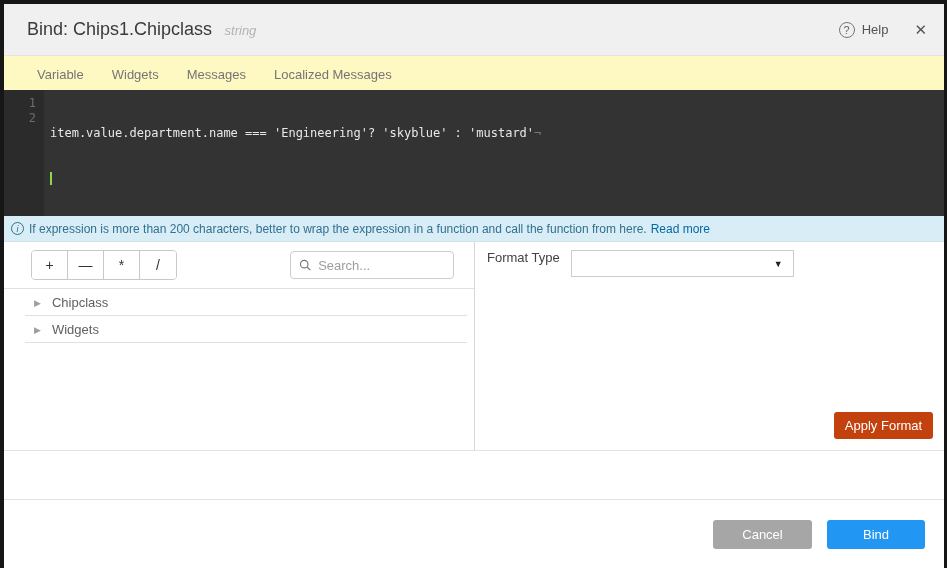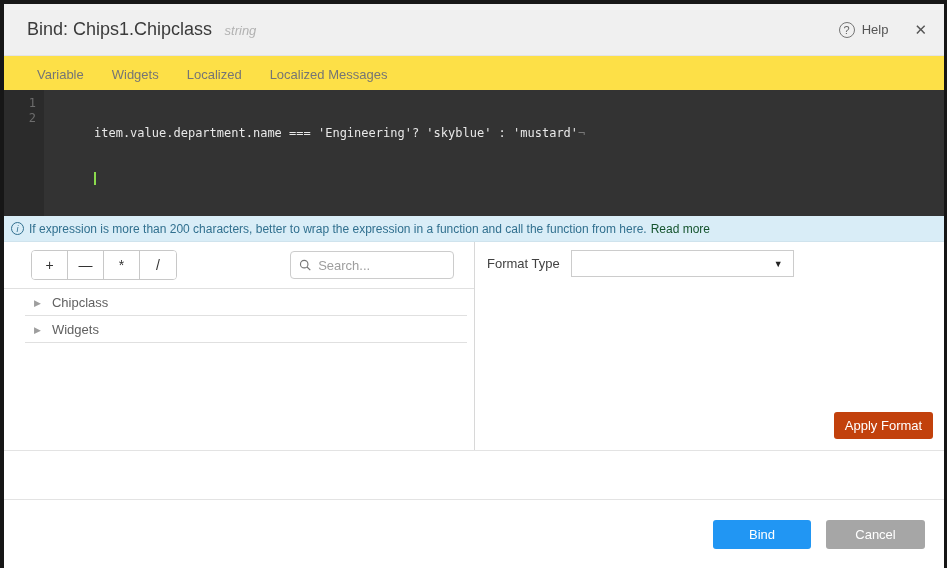--- a/index.html
+++ b/index.html
@@ -14,40 +14,40 @@
             display:flex; align-items:center; justify-content:space-between; padding:0 17px 0 23px; }
   .title { font-size:18px; font-weight:500; color:#3b3b3b; }
   .type-label { font-size:13px; font-style:italic; color:#b2b2b2; margin-left:8px; }
   .header-right { display:flex; align-items:center; }
   .help-btn { display:flex; align-items:center; gap:7px; font-size:13px; color:#555; cursor:pointer; }
   .help-icon { width:16px; height:16px; border:1px solid #757575; border-radius:50%; color:#666;
                font-size:11px; display:flex; align-items:center; justify-content:center; }
   .close-btn { font-size:15px; color:#555; margin-left:26px; cursor:pointer; }
 
   
-  .tabbar { flex:0 0 34px; background:#fde047; display:flex; padding-left:19px; }
+  .tabbar { flex:0 0 34px; background:#fef9c3; display:flex; padding-left:19px; }
   .tab { padding:0 14px; font-size:13px; color:#757575; display:flex; align-items:center;
          border-top:3px solid transparent; cursor:pointer; }
   .tab.active { background:#fff; color:#212121; border-top:3px solid #2196f3; }
 
   
   .editor { flex:0 0 107px; background:#333333; display:flex;
             font-family:"DejaVu Sans Mono", monospace; font-size:12px; line-height:15px; cursor:text; }
   .gutter { flex:0 0 40px; background:#2b2b2b; color:#6d6d6d; text-align:right; padding:6px 8px 0 0; }
-  .code { flex:1; padding:6px 0 0 6px; color:#e8e8e8; white-space:pre;margin-left:44px; }
+  .code { flex:1; padding:6px 0 0 6px; color:#e8e8e8; white-space:pre; }
   .eol-marker { color:#787878; }
   .cursor { display:inline-block; width:2px; height:13px; background:#8bda4d; vertical-align:text-bottom; }
 
   
   .infobar { flex:0 0 26px; background:#d9edf7; border-bottom:1px solid #cfe3ed; color:#31708f;
              font-size:12px; display:flex; align-items:center; padding:0 7px; }
   .info-icon { width:13px; height:13px; border:1px solid #31708f; border-radius:50%; font-size:9px;
                font-style:italic; display:flex; align-items:center; justify-content:center;
                margin-right:5px; flex:0 0 auto; }
-  .readmore { color:#14532d; text-decoration:none; margin-left:4px; cursor:pointer; }
+  .readmore { color:#0369a1; text-decoration:none; margin-left:4px; cursor:pointer; }
 
   
   .content { flex:0 0 209px; display:flex; border-bottom:1px solid #e3e3e3; }
   .left-panel { flex:0 0 471px; border-right:1px solid #d8d8d8; display:flex; flex-direction:column; }
   .toolbar { flex:0 0 47px; display:flex; align-items:center; justify-content:space-between;
              padding:0 20px 0 27px; border-bottom:1px solid #e0e0e0; }
   .op-group { display:flex; height:30px; border:1px solid #c8c8c8; border-radius:4px; overflow:hidden; background:#fff; }
   .op-btn { width:36px; border:none; border-right:1px solid #c8c8c8; background:#fff; font-size:14px;
             color:#333; cursor:pointer; font-family:"Liberation Sans", sans-serif; }
   .op-btn:last-child { border-right:none; }
@@ -56,21 +56,21 @@
   .search-box input { border:none; outline:none; width:100%; font-size:13px; color:#333;
                       font-family:"Liberation Sans", sans-serif; background:transparent; }
   .search-box input::placeholder { color:#9e9e9e; }
 
   .tree-row { height:27px; display:flex; align-items:center; padding-left:30px; gap:11px;
               font-size:13px; color:#616161; position:relative; cursor:pointer; }
   .tree-row::after { content:""; position:absolute; left:21px; right:7px; bottom:0; border-bottom:1px solid #e0e0e0; }
   .caret { color:#9e9e9e; font-size:9px; }
 
   .right-panel { flex:1; position:relative; padding:8px 0 0 12px; }
-  .format-row { display:flex; align-items:center; gap:11px; }
+  .format-row { display:flex; gap:11px; }
   .format-label { font-size:13px; color:#424242; }
   .select { width:223px; height:27px; border:1px solid #ccc; background:#fff; display:flex;
             align-items:center; justify-content:space-between; padding:0 10px; cursor:pointer; }
   .select-value { font-size:13px; color:#333; }
   .select-arrow { font-size:9px; color:#222; }
   .apply-btn { position:absolute; right:11px; bottom:11px; width:99px; height:27px; background:#c2410c;
                border:none; border-radius:3px; color:#fff; font-size:13px; cursor:pointer;
                font-family:"Liberation Sans", sans-serif; }
 
   .spacer { flex:1; background:#fff; }
@@ -99,21 +99,21 @@
           <span class="help-icon">?</span>
           <span>Help</span>
         </span>
         <span class="close-btn">✕</span>
       </div>
     </div>
 
     <div class="tabbar">
       <div class="tab">Variable</div>
       <div class="tab">Widgets</div>
-      <div class="tab">Localized</div>
+      <div class="tab">Messages</div>
       <div class="tab">Localized Messages</div>
     </div>
 
     <div class="editor">
       <div class="gutter">
         <div class="ln">1</div>
         <div class="ln">2</div>
       </div>
       <div class="code">
         <div class="code-line"><span>item.value.department.name === 'Engineering'? 'skyblue' : 'mustard'</span><span class="eol-marker">¬</span></div>
@@ -164,18 +164,18 @@
             <span class="select-arrow">▼</span>
           </div>
         </div>
         <button class="apply-btn">Apply Format</button>
       </div>
     </div>
 
     <div class="spacer"></div>
 
     <div class="footer">
+      <button class="btn btn-cancel">Cancel</button>
       <button class="btn btn-bind">Bind</button>
-      <button class="btn btn-cancel">Cancel</button>
     </div>
 
   </div>
 </div>
 
 </body></html>

